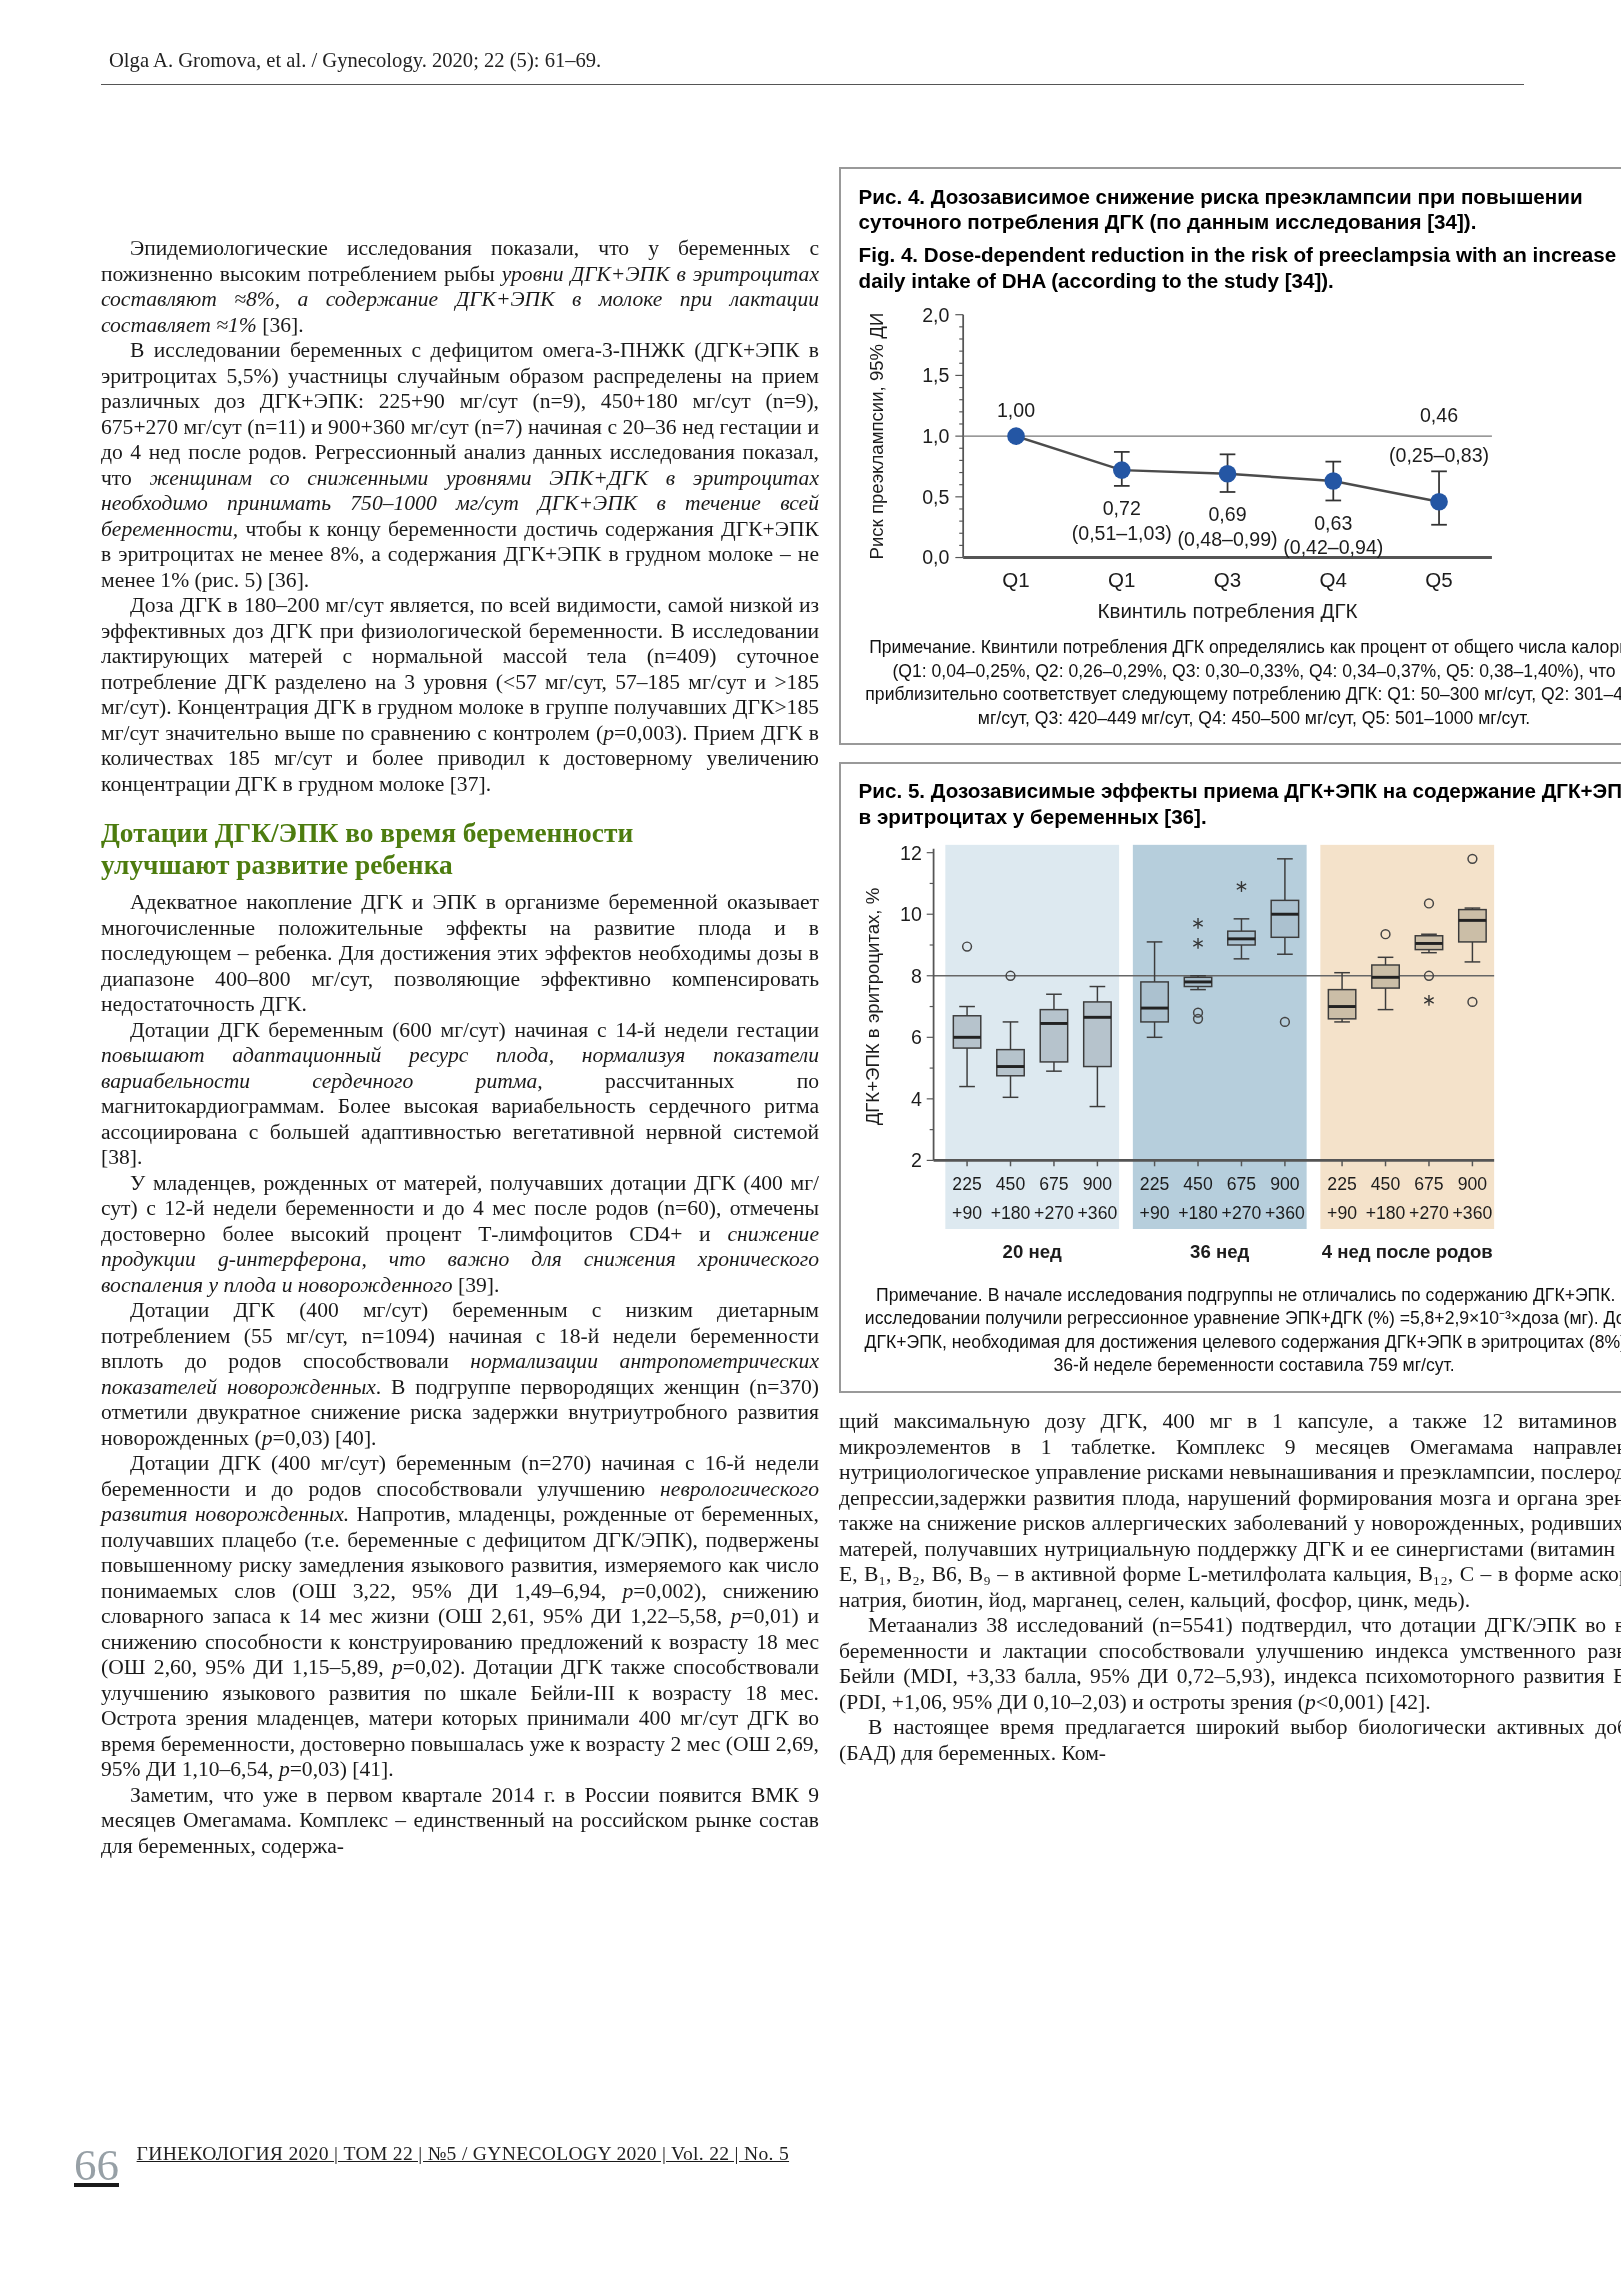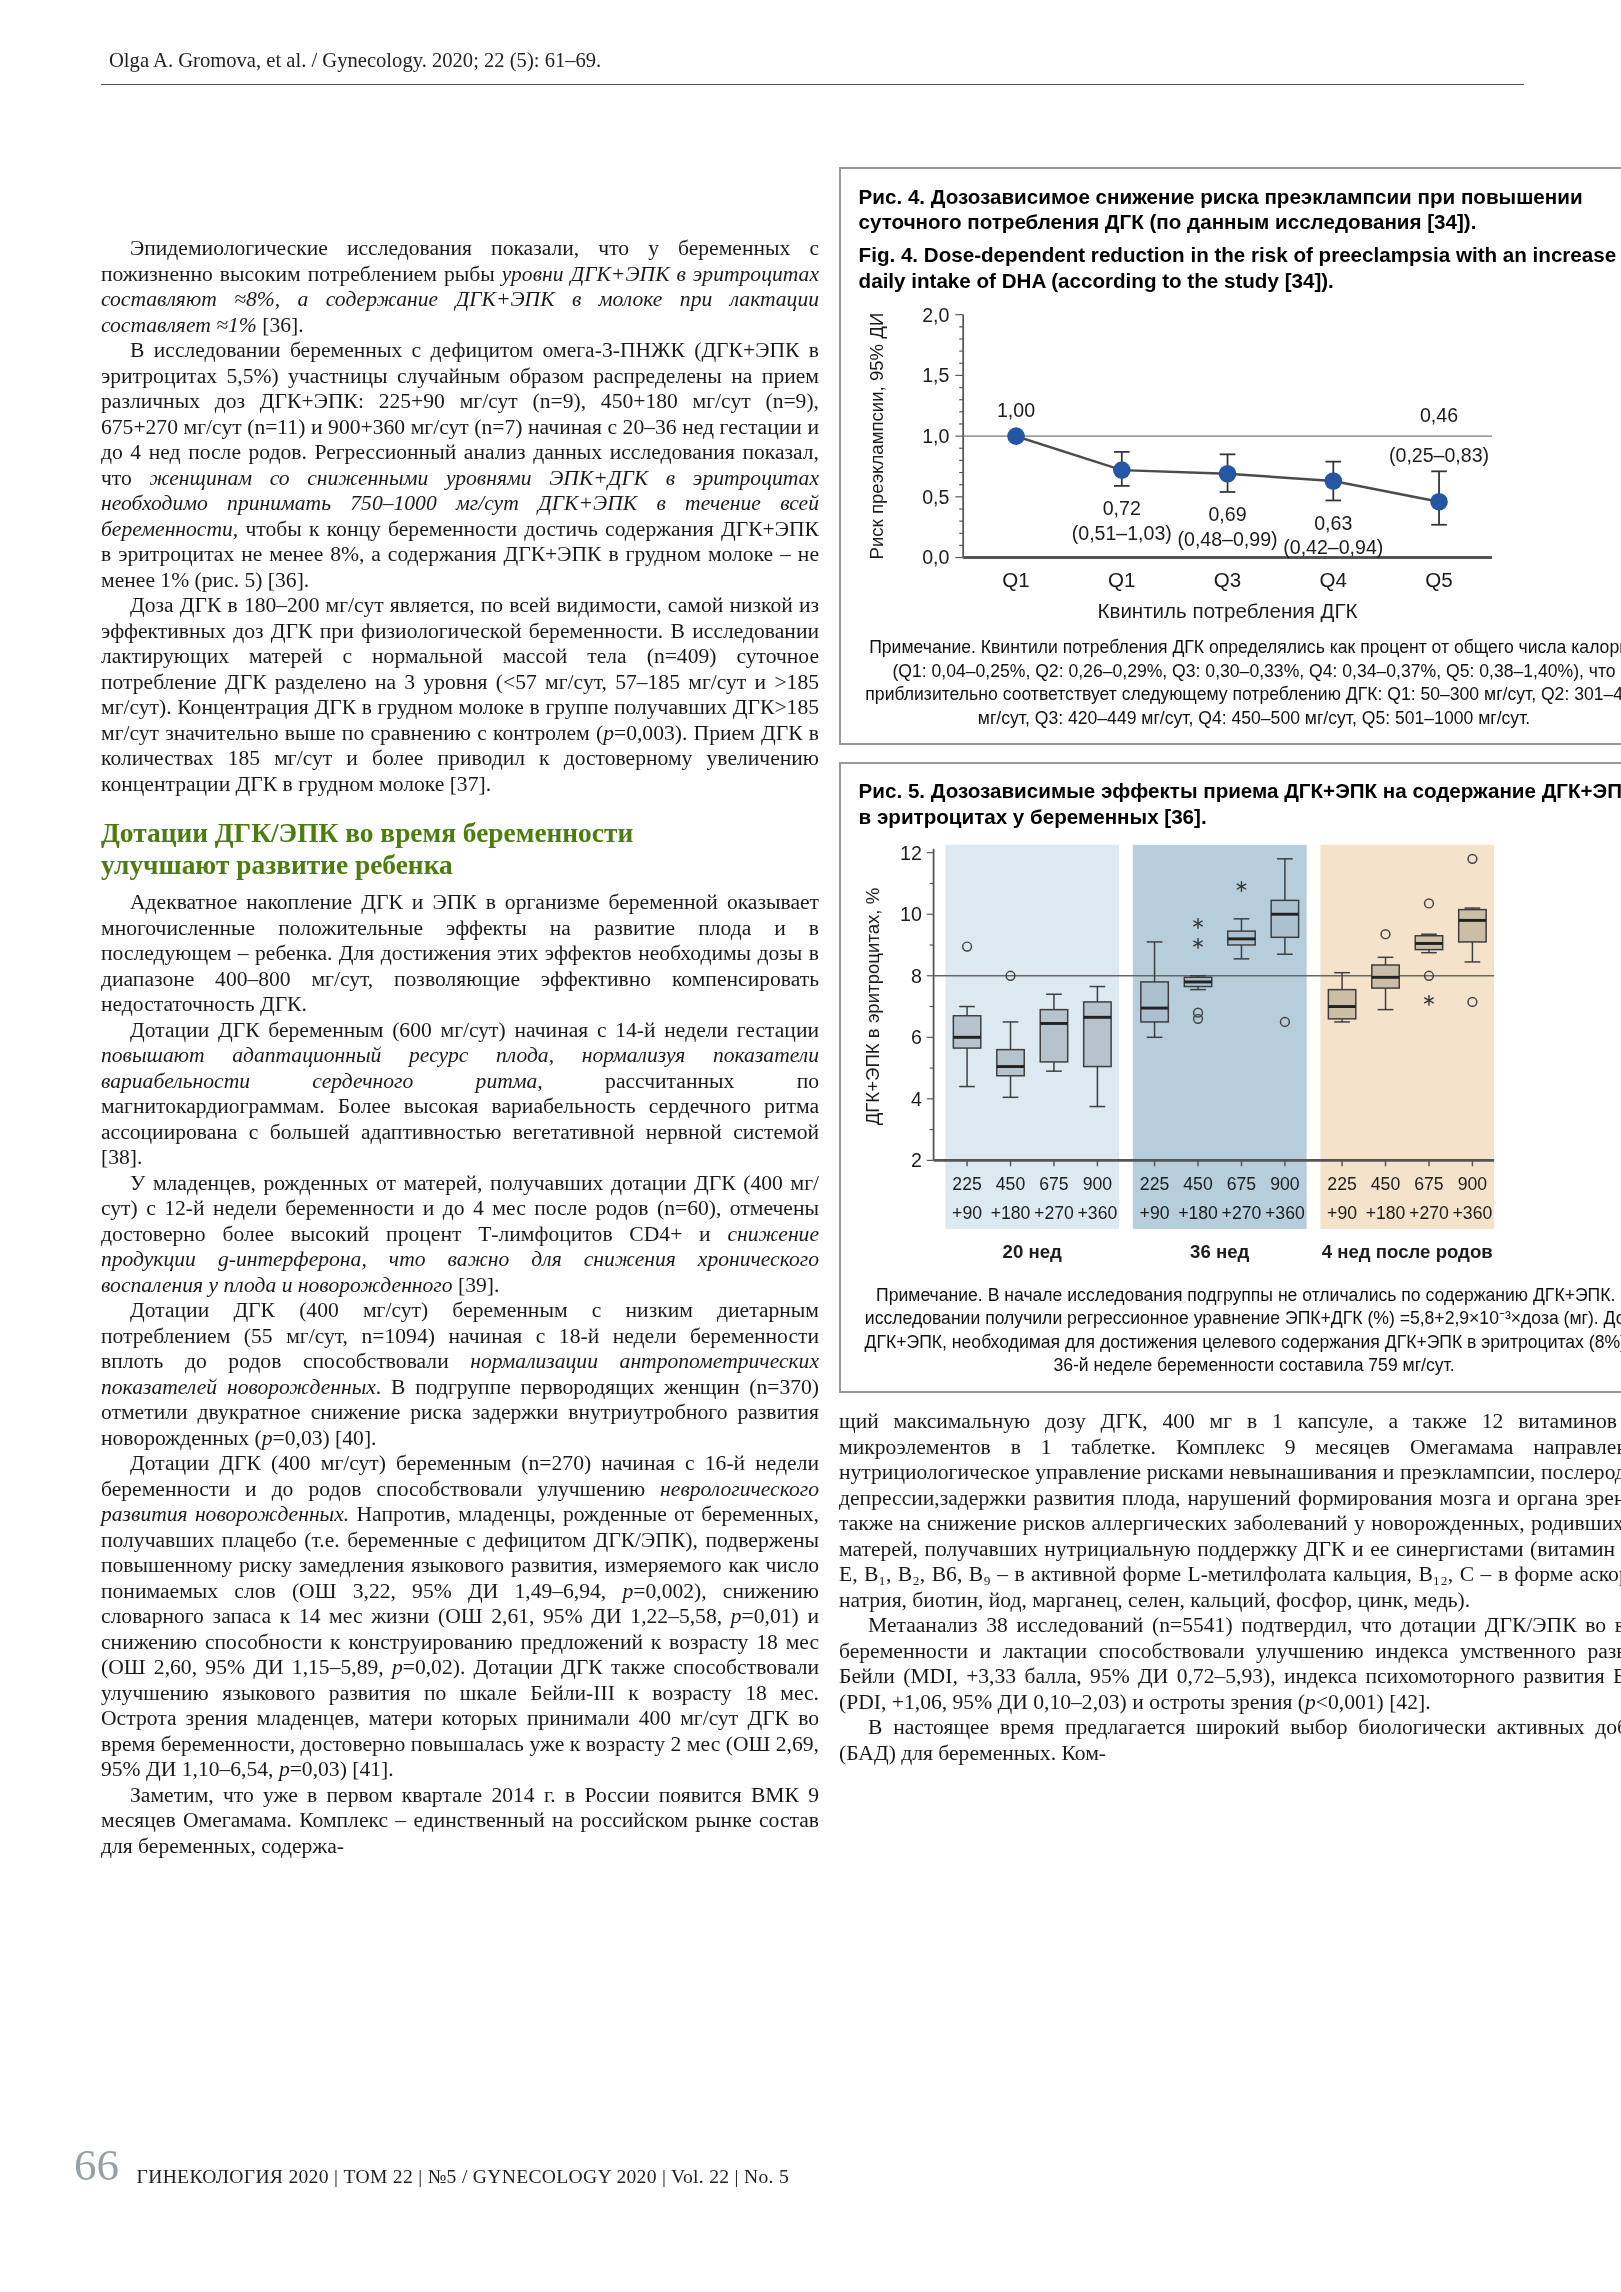--- a/index.html
+++ b/index.html
@@ -12,21 +12,21 @@
   p.body{font-size:21.6px;line-height:25.5px;text-align:justify;margin:0;}
   p.ind{text-indent:29px;}
   .it{font-style:italic;}
   h2.section{font-size:27.4px;line-height:32px;font-weight:bold;margin:17.6px 0 9.8px 0;white-space:pre-line;color:#4d7c0f;}
   h2.section.first{margin-top:19.6px;}
   .figbox{border:2px solid #999;background:#fff;padding:14.7px 17.6px 12.7px 17.6px;margin-bottom:16.7px;}
   .figcap{font-family:"Liberation Sans",sans-serif;font-weight:bold;font-size:20.6px;line-height:25.5px;color:#000;margin:0 0 7.8px 0;text-align:left;}
   .fignote{font-family:"Liberation Sans",sans-serif;font-size:17.6px;line-height:23.5px;color:#111;margin:5.9px 0 0 0;text-align:center;}
   svg.chart{display:block;}
   svg.chart text{font-family:"Liberation Sans",sans-serif;}
-  .footer{position:absolute;left:74px;top:2143px;display:flex;align-items:flex-end;gap:17.6px;}
+  .footer{position:absolute;left:74px;top:2143px;display:flex;align-items:flex-start;gap:17.6px;text-decoration:underline;}
   .page-number{font-size:45px;color:#97a0a6;line-height:1;}
   .journal-line{font-size:19.6px;color:#222;letter-spacing:0.3px;}
 </style>
 </head>
 <body>
 
 <div class="running-header">Olga A. Gromova, et al. / Gynecology. 2020; 22 (5): 61–69.</div>
 <div class="header-rule"></div>
 
 <div class="col col-left">

